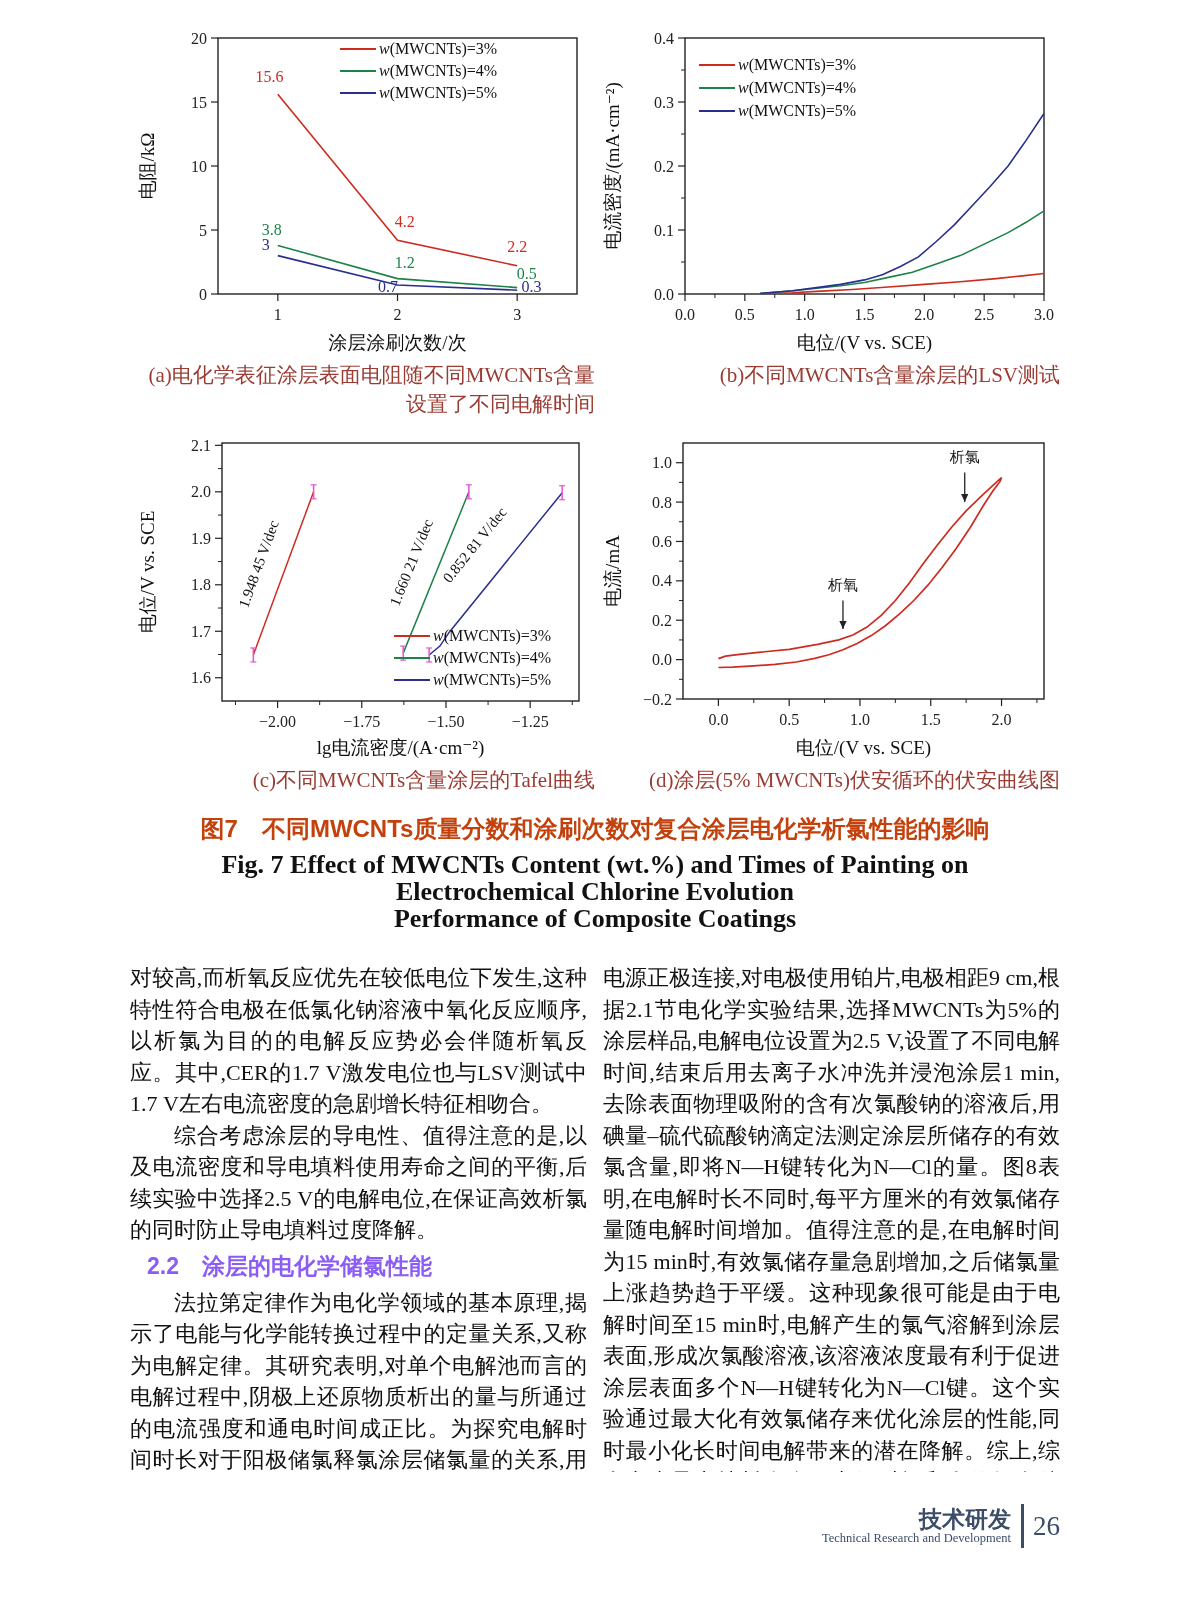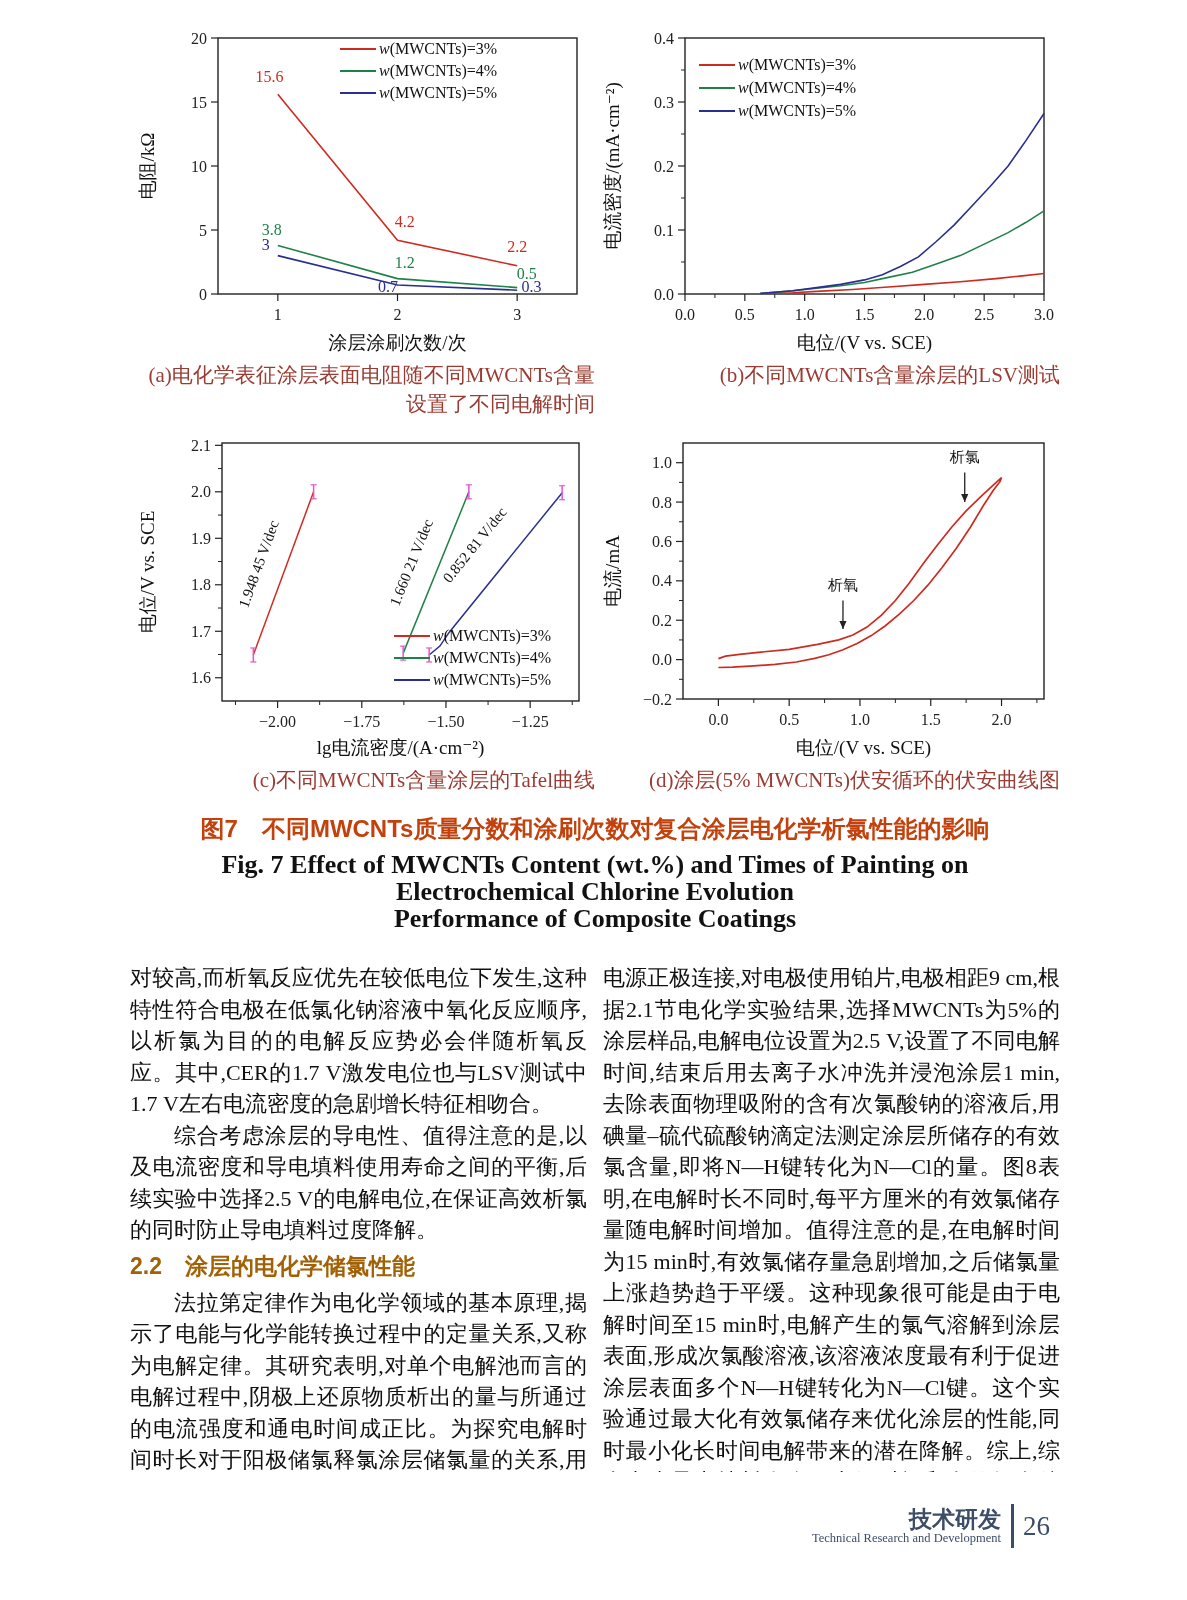--- a/index.html
+++ b/index.html
@@ -18,24 +18,24 @@
        font-family:"Liberation Serif","DejaVu Serif",serif;}
   .figtitle-zh{text-align:center;font-size:24px;font-weight:bold;margin-top:8px;
        font-family:"Liberation Sans","DejaVu Sans",sans-serif;color:#c2410c;}
   .figtitle-en{text-align:center;font-size:26px;font-weight:bold;margin-top:6px;line-height:27px;
        font-family:"Liberation Serif","DejaVu Serif",serif;color:#111;}
   
   .body{margin-top:30px;display:flex;gap:16px;height:510px;overflow:hidden;}
   .col{width:458px;font-size:22px;line-height:31.5px;text-align:justify;color:#111;}
   .col p{margin:0;}
   .ind{text-indent:2em;}
-  .sec{color:#a16207;font-family:"Liberation Sans","DejaVu Sans",sans-serif;
-       font-weight:bold;font-size:23px;margin:4px 0 4px 0;line-height:33px;}
-  
-  .footer{position:absolute;right:137px;bottom:52px;display:flex;align-items:center;}
+  .sec{color:#8b5cf6;font-family:"Liberation Sans","DejaVu Sans",sans-serif;
+       font-weight:bold;font-size:23px;margin:4px 0 4px 17px;line-height:33px;}
+  
+  .footer{position:absolute;right:127px;bottom:52px;display:flex;align-items:center;}
   .f-left{text-align:right;color:#3c4d68;}
   .f-zh{font-family:"Liberation Sans","DejaVu Sans",sans-serif;font-weight:bold;font-size:23px;line-height:24px;}
   .f-en{font-size:12.5px;line-height:15px;}
   .f-bar{width:3px;height:44px;background:#3c4d68;margin:0 9px 0 10px;}
   .f-num{font-size:27px;color:#3c4d68;}
   
   .tk{font-family:"Liberation Serif","DejaVu Serif",serif;font-size:16px;fill:#222;}
   .axl{font-family:"Liberation Serif","DejaVu Serif",serif;font-size:19px;fill:#111;}
   .lg{font-family:"Liberation Serif","DejaVu Serif",serif;font-size:16px;fill:#111;}
   .an{font-family:"Liberation Serif","DejaVu Serif",serif;font-size:15px;fill:#111;}

